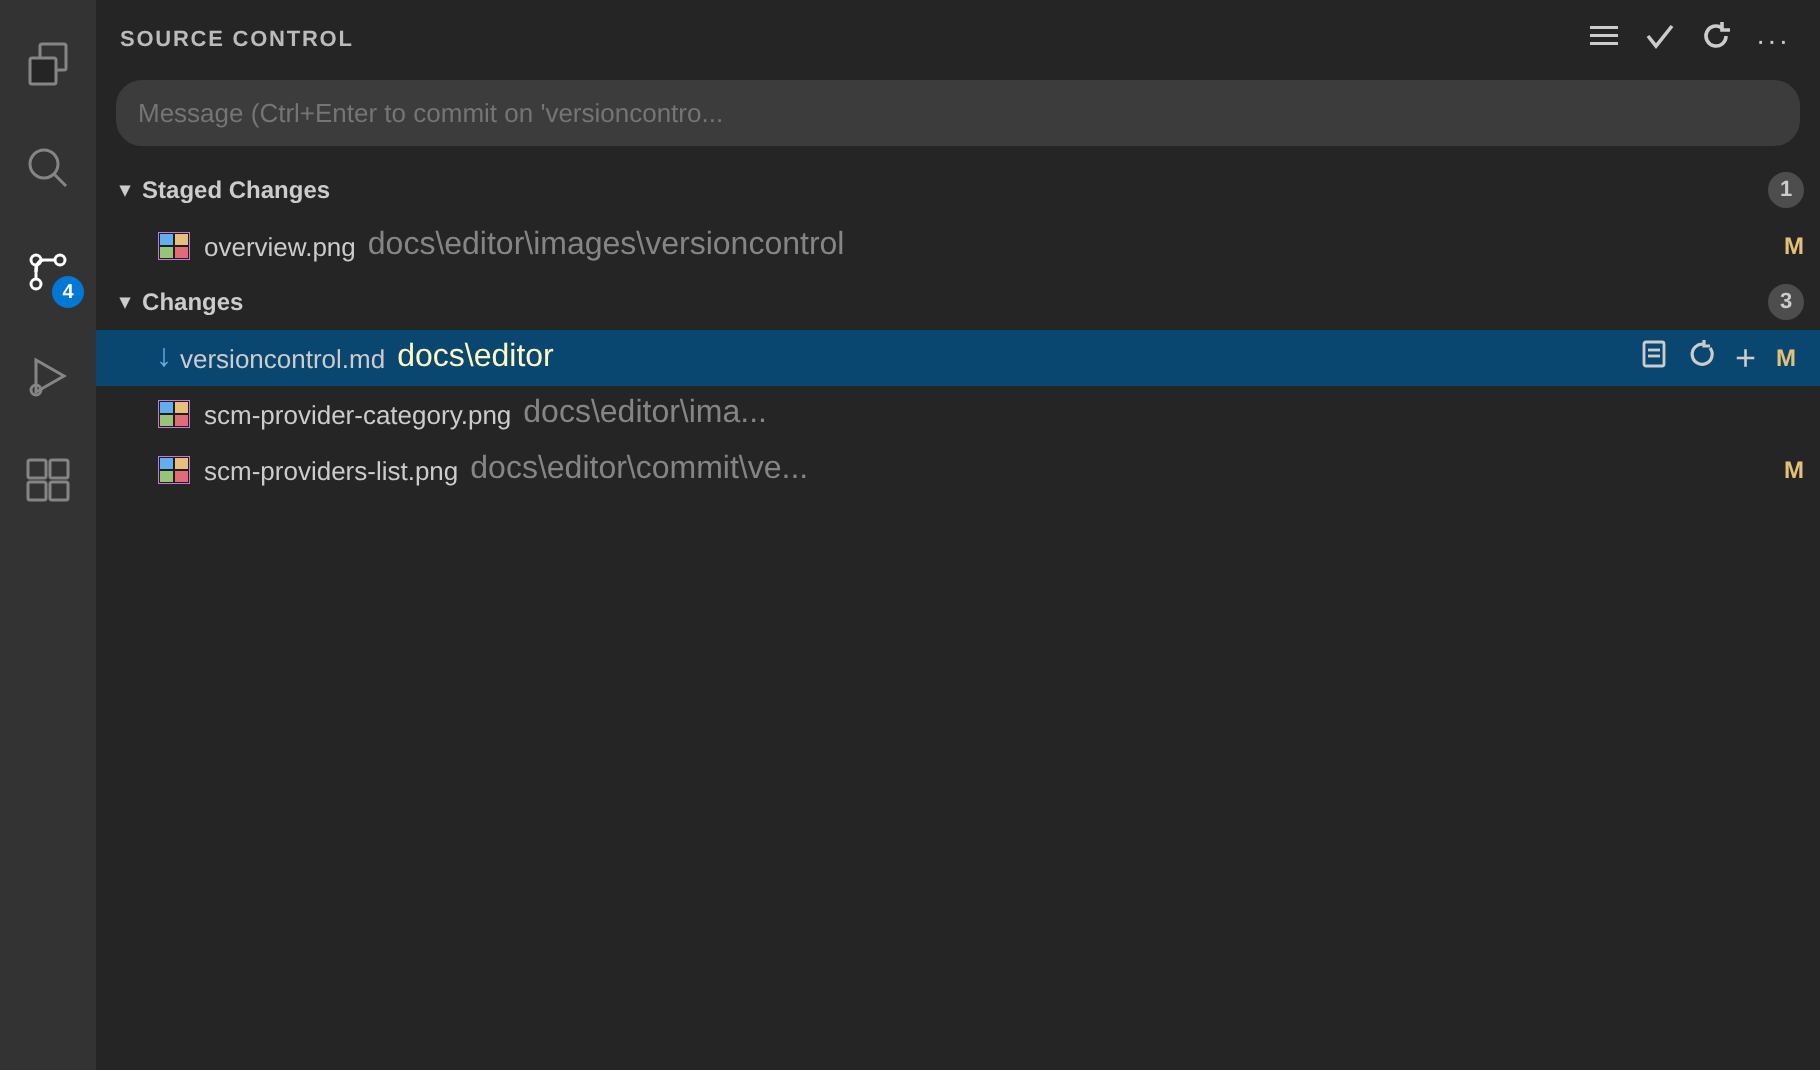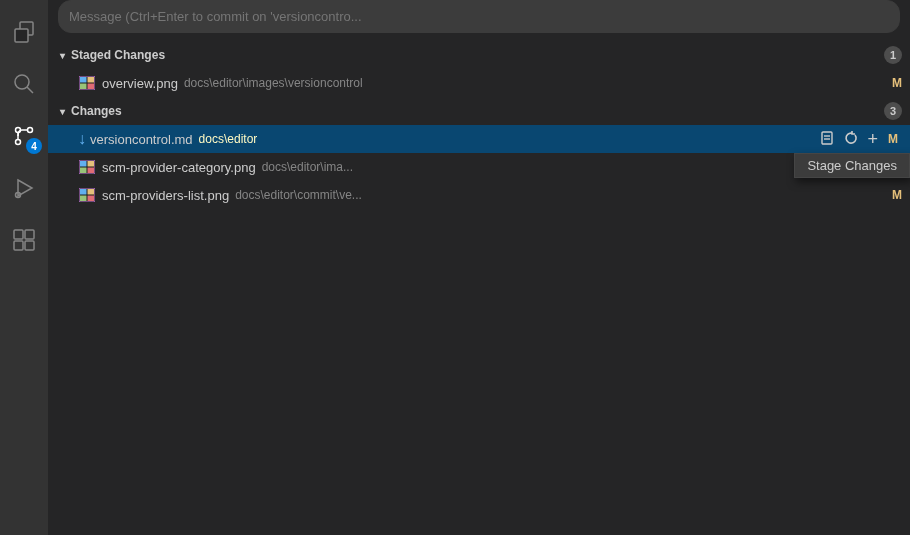--- a/index.html
+++ b/index.html
@@ -164,21 +164,21 @@
       justify-content: center;
     }
 
     .file-name {
       font-weight: 400;
       white-space: nowrap;
     }
     .file-path {
       margin-left: 6px;
       color: #858585;
-      font-size: 12px;
+      font-size: 16px;
       white-space: nowrap;
       overflow: hidden;
       text-overflow: ellipsis;
     }
     .file-status {
       margin-left: auto;
       color: #e5c07b;
       font-size: 12px;
       font-weight: 600;
       flex-shrink: 0;
@@ -260,20 +260,44 @@
       <rect x="2" y="2" width="9" height="9" rx="1"></rect>
       <rect x="13" y="2" width="9" height="9" rx="1"></rect>
       <rect x="2" y="13" width="9" height="9" rx="1"></rect>
       <rect x="13" y="13" width="9" height="9" rx="1"></rect>
     </svg>
   </div>
 </div>
 
 <div class="source-control-panel">
 
+  <div class="panel-header">
+    <span class="panel-title">SOURCE CONTROL</span>
+    <div class="header-actions">
+      <span class="header-icon">
+        <svg width="16" height="16" viewBox="0 0 16 16" fill="currentColor">
+          <rect x="1" y="3" width="14" height="1.5"></rect>
+          <rect x="1" y="7" width="14" height="1.5"></rect>
+          <rect x="1" y="11" width="14" height="1.5"></rect>
+        </svg>
+      </span>
+      <span class="header-icon">
+        <svg width="16" height="16" viewBox="0 0 16 16" fill="none" stroke="#cccccc" stroke-width="1.8">
+          <polyline points="2,8 6,13 14,3"></polyline>
+        </svg>
+      </span>
+      <span class="header-icon">
+        <svg width="16" height="16" viewBox="0 0 16 16" fill="none" stroke="#cccccc" stroke-width="1.8">
+          <path d="M13 8A5 5 0 1 1 11 4"></path>
+          <polyline points="11,1 11,5 15,5"></polyline>
+        </svg>
+      </span>
+      <span class="header-icon" style="letter-spacing:1px; font-size:14px; color:#cccccc;">···</span>
+    </div>
+  </div>
 
   <div class="commit-input-area">
     <input class="commit-input" type="text" placeholder="Message (Ctrl+Enter to commit on 'versioncontro..." style="">
   </div>
 
   <div class="file-list">
 
     <div class="section-header">
       <span class="chevron">▾</span>
       <span>Staged Changes</span>
@@ -319,23 +343,20 @@
           <svg width="16" height="16" viewBox="0 0 16 16" fill="none" stroke="#cccccc" stroke-width="1.6">
             <path d="M12 5A5 5 0 1 1 9 3.2"></path>
             <polyline points="9,1 9,4 12,4"></polyline>
           </svg>
         </span>
 
         <span class="row-action-icon" title="Stage Changes" style="font-size:18px; color:#cccccc; line-height:1;">+</span>
         <span class="file-status" style="margin-left:4px;">M</span>
       </div>
 
-      <div class="context-menu">
-        <span>Stage Changes</span>
-      </div>
     </div>
 
     <div class="file-row">
       <div class="file-icon">
         <svg width="16" height="14" viewBox="0 0 16 14">
           <rect x="0" y="0" width="16" height="14" fill="#1e1e1e" stroke="#c678dd" stroke-width="1"></rect>
           <rect x="1" y="1" width="6.5" height="5.5" fill="#61afef"></rect>
           <rect x="8.5" y="1" width="6.5" height="5.5" fill="#e5c07b"></rect>
           <rect x="1" y="7.5" width="6.5" height="5.5" fill="#98c379"></rect>
           <rect x="8.5" y="7.5" width="6.5" height="5.5" fill="#e06c75"></rect>

